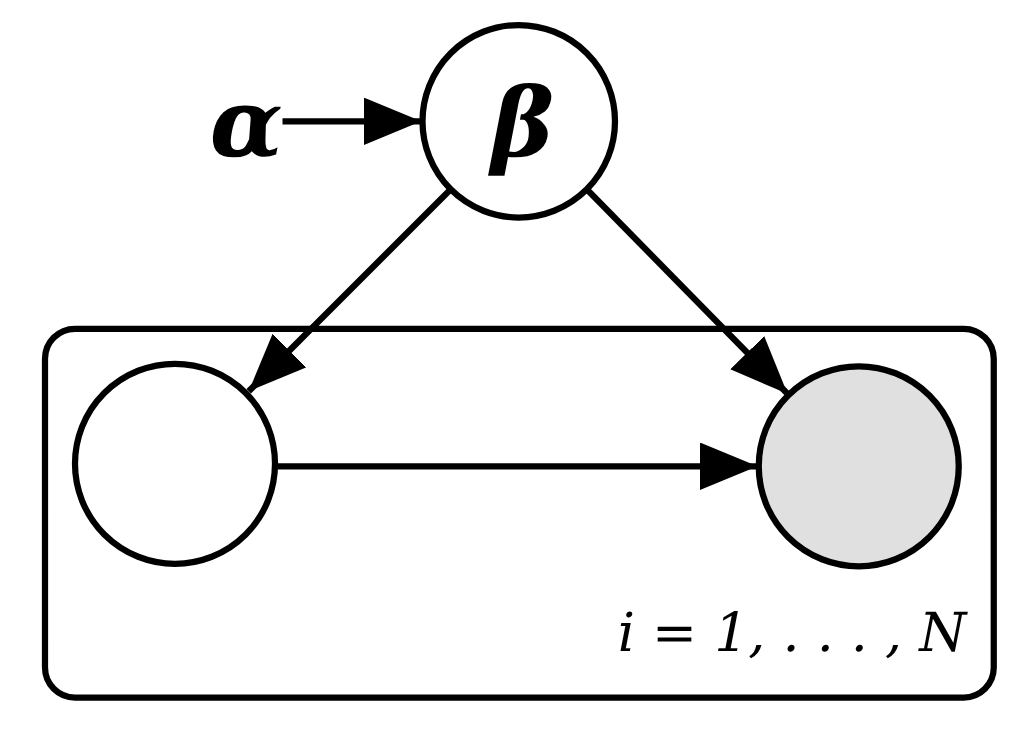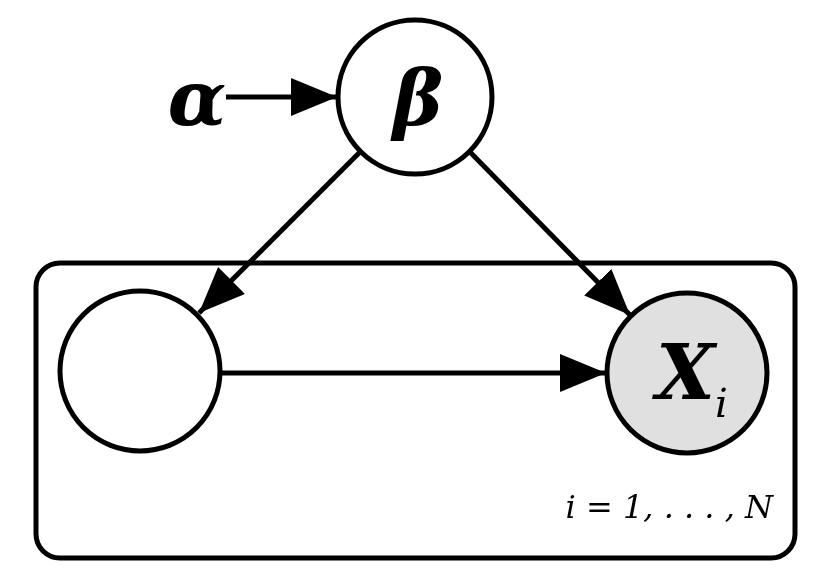--- a/index.html
+++ b/index.html
@@ -46,21 +46,21 @@
     font-weight: normal;
     position: relative;
     top: 18px;
     line-height: 1;
   }
   .plate-lbl {
     position: absolute;
     right: 49px;
     top: 507px;
     transform: translateY(-50%);
-    font-size: 32px;
+    font-size: 43px;
     font-style: italic;
     line-height: 1;
     white-space: nowrap;
     color: #000000;
   }
 </style>
 </head>
 <body>
 
 <div class="stage">
@@ -82,17 +82,16 @@
     <circle cx="415" cy="97" r="77" stroke="#000000" stroke-width="5" fill="#ffffff"></circle>
     <circle cx="140" cy="371" r="80" stroke="#000000" stroke-width="5" fill="#ffffff"></circle>
     <circle cx="687" cy="373" r="80" stroke="#000000" stroke-width="5" fill="#e0e0e0"></circle>
   </svg>
 
   <div class="lbl greek" style="left:197px; top:99px;">α</div>
 
   <div class="lbl greek" style="left:418px; top:99px;">β</div>
 
 
-  <div class="lbl" style="left:692px; top:373px;"><span class="node-main ital">X</span><span class="sub">i</span></div>
 
   <div class="plate-lbl">i = 1, . . . , N</div>
 
 </div>
 
 </body></html>

